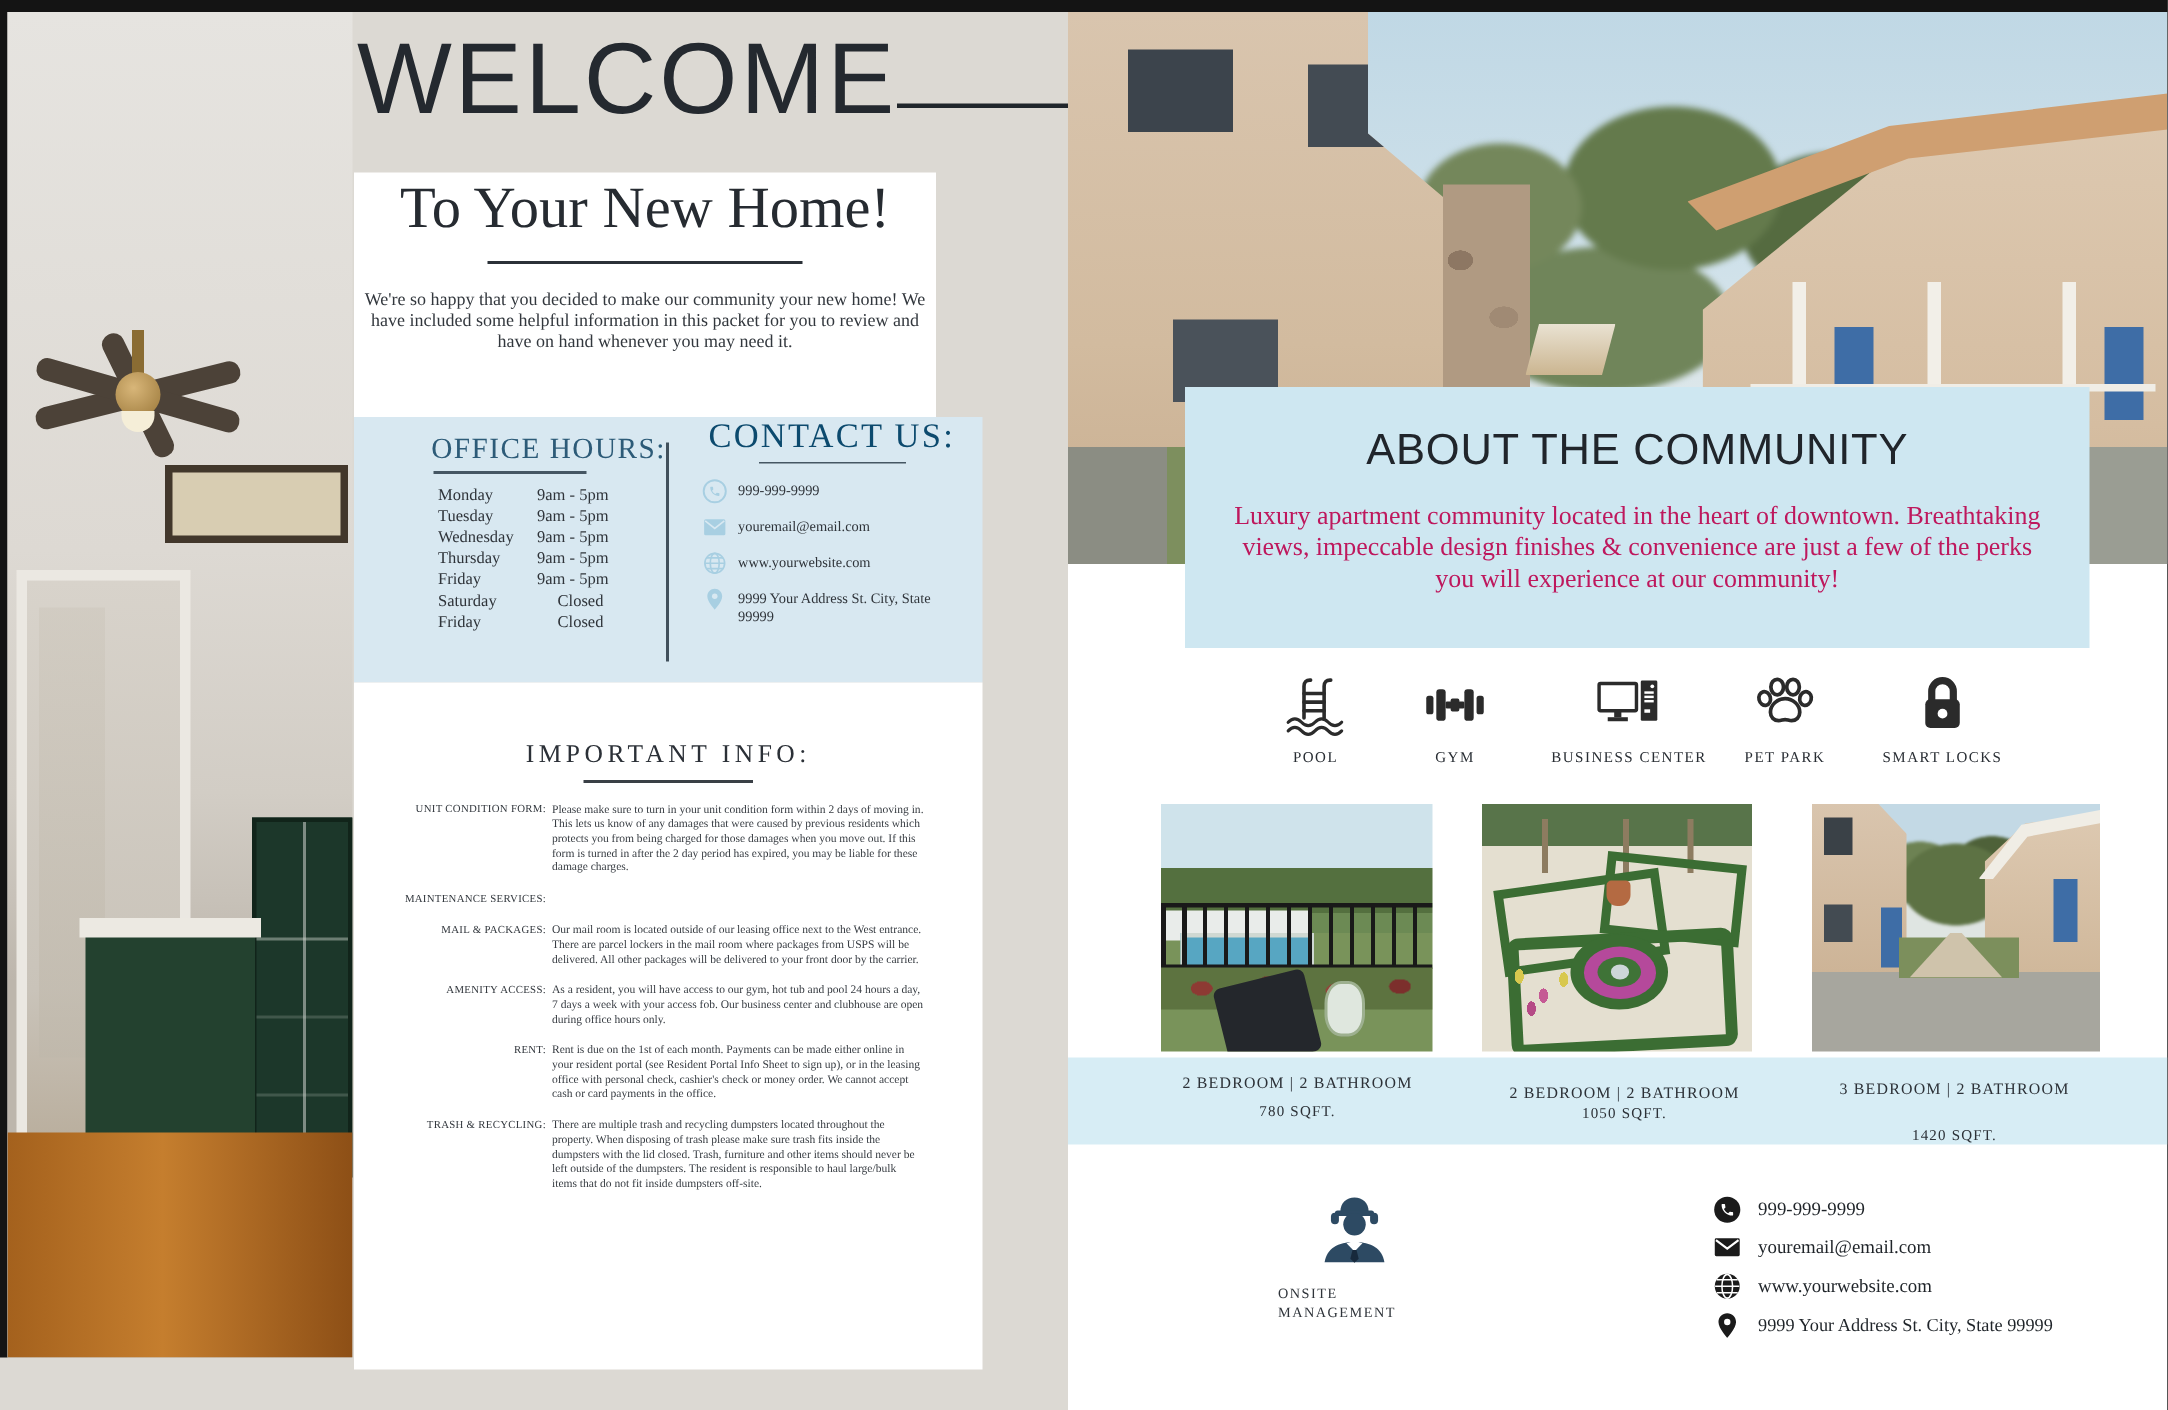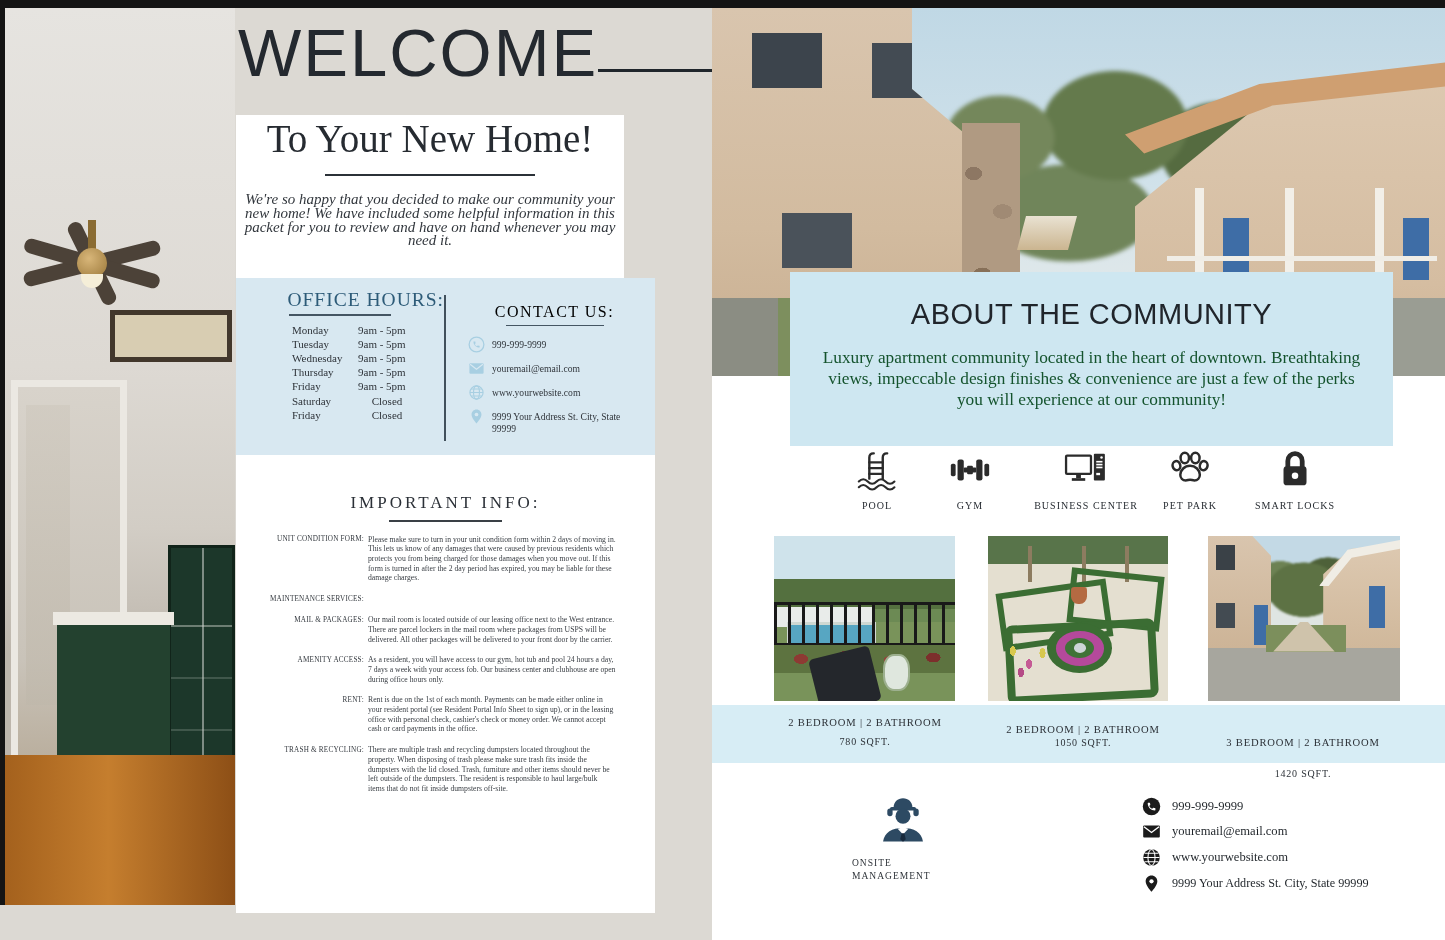--- a/index.html
+++ b/index.html
@@ -41,35 +41,35 @@
 
   
   .welcome-title{left:238px;top:6px;font-family:"Liberation Sans",sans-serif;font-size:67px;
     letter-spacing:2px;color:#24292f;font-weight:400;}
   .welcome-rule{left:598px;top:61px;width:114px;height:3px;background:#20262b;}
 
   .panel{background:#fff;}
   .panel1{left:236px;top:107px;width:388px;height:163px;text-align:center;}
   .subtitle{margin-top:1px;font-size:39px;color:#262b31;}
   .sub-divider{width:210px;height:2px;background:#2b3138;margin:13px auto 0;}
-  .intro{margin:17px auto 15px;width:382px;font-size:15px;line-height:13.8px;color:#32373d;font-style:italic;}
+  .intro{margin:17px auto 15px;width:382px;font-size:12px;line-height:13.8px;color:#32373d;}
 
   
   .panel-blue{left:236px;top:270px;width:419px;height:177px;background:#d8e8f1;}
   .oh-col{position:absolute;left:0;top:0;width:208px;}
   .oh-title{margin-top:11px;text-align:right;font-size:19.5px;line-height:22px;letter-spacing:1px;
     color:#2d5b78;}
   .oh-underline{width:102px;height:1.6px;background:#455663;margin:3px auto 7px;}
   .oh-row{display:flex;margin-left:56px;font-size:11px;line-height:14.2px;color:#2f343a;}
   .oh-day{width:66px;}
   .oh-hours{width:58px;}
   .oh-hours.closed{text-align:center;}
   .pb-divider{position:absolute;left:208px;top:17px;width:1.5px;height:146px;background:#41505c;}
   .cu-col{position:absolute;left:218px;top:0;width:201px;}
-  .cu-title{margin-top:25px;text-align:center;font-size:16px;letter-spacing:1.5px;color:#000000;}
+  .cu-title{text-align:center;font-size:23px;letter-spacing:1.5px;color:#0c4a6e;}
   .cu-underline{width:98px;height:1.4px;background:#455663;margin:4px auto 10px;}
   .cu-item{display:flex;align-items:flex-start;margin:0 0 7px 14px;}
   .cu-icon{width:17px;height:17px;flex:0 0 17px;margin-right:7px;}
   .cu-text{font-size:9.6px;line-height:11.5px;color:#2f343a;padding-top:3px;width:152px;}
 
   
   .panel2{left:236px;top:447px;width:419px;height:458px;}
   .ii-title{margin-top:38px;text-align:center;font-size:17px;letter-spacing:3px;color:#2b3037;}
   .ii-underline{width:113px;height:1.6px;background:#3a4046;margin:7px auto 13px;}
   .ii-row{display:flex;margin:0 0 11px 28px;}
@@ -107,24 +107,24 @@
   .pc-porch{position:absolute;right:20px;top:180px;width:250px;height:120px;}
   .pc-porch i{position:absolute;top:0;width:9px;height:110px;background:#f2efe8;}
   .pc-door{position:absolute;width:26px;height:62px;background:#3e6da6;top:30px;}
   .pc-rail{position:absolute;right:8px;top:248px;width:270px;height:5px;background:#f0ede6;}
   .pc-ground{position:absolute;left:0;bottom:0;width:100%;height:78px;
     background:linear-gradient(90deg,#8b8d83 0 9%,#7d8f5e 9% 38%,#c0b6a2 38% 62%,#7d8f5e 62% 88%,#9a9d93 88%);}
   .pc-path{position:absolute;left:0;bottom:0;width:100%;height:90px;
     background:#c7bca6;clip-path:polygon(47% 0,53% 0,74% 100%,26% 100%);}
 
   
-  .about-box{left:78px;top:264px;width:603px;height:174px;background:#cee7f1;text-align:center;}
+  .about-box{left:78px;top:250px;width:603px;height:174px;background:#cee7f1;text-align:center;}
   .about-title{margin-top:26px;font-family:"Liberation Sans",sans-serif;font-size:29px;
     letter-spacing:.5px;color:#20252b;font-weight:400;}
-  .about-text{margin:16px auto 0;width:540px;font-size:17.3px;line-height:21px;color:#14532d;}
+  .about-text{margin:16px auto 0;width:540px;font-size:17.3px;line-height:21px;color:#be185d;}
 
   
   .amenity{position:absolute;top:437px;text-align:center;transform:translateX(-50%);}
   .amenity svg{display:block;margin:0 auto;}
   .amenity-label{margin-top:5px;font-size:10px;letter-spacing:1px;color:#282d33;white-space:nowrap;}
 
   
   .pcard{position:absolute;top:528px;height:165px;overflow:hidden;}
   
   .photo-pool{background:linear-gradient(180deg,#cfe3eb 0 26%,#54703f 26% 44%,#6c8a54 44% 52%,#79935a 52%);}
@@ -451,21 +451,21 @@
 
     <div class="abs fp-band">
       <div class="fp" style="left:153px;top:12px;">
         <div class="fp-type">2 BEDROOM | 2 BATHROOM</div>
         <div class="fp-sqft">780 SQFT.</div>
       </div>
       <div class="fp" style="left:371px;top:19px;">
         <div class="fp-type">2 BEDROOM | 2 BATHROOM</div>
         <div class="fp-sqft" style="margin-top:2px;">1050 SQFT.</div>
       </div>
-      <div class="fp" style="left:591px;top:32px;">
+      <div class="fp" style="left:591px;top:16px;">
         <div class="fp-type">3 BEDROOM | 2 BATHROOM</div>
         <div class="fp-sqft" style="margin-top:20px;">1420 SQFT.</div>
       </div>
     </div>
 
     <div class="abs mgmt-icon">
       <svg viewBox="0 0 48 48" width="58" height="62" fill="#2d4a63">
         <path d="M16.2 13c0-4.8 3.4-7.8 7.8-7.8s7.8 3 7.8 7.8z"></path>
         <rect x="13.2" y="12.4" width="21.6" height="3" rx="1.5"></rect>
         <rect x="11" y="13.6" width="4.4" height="6.4" rx="2.2"></rect>

